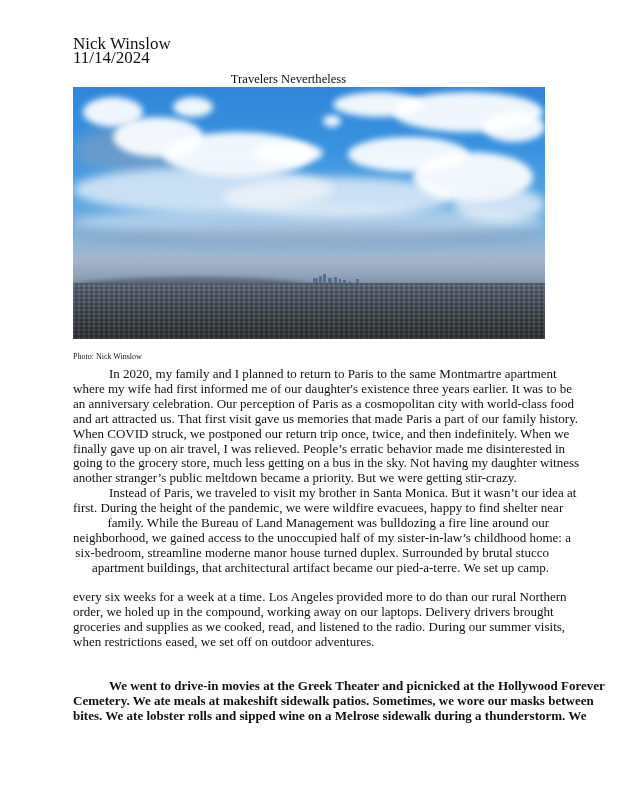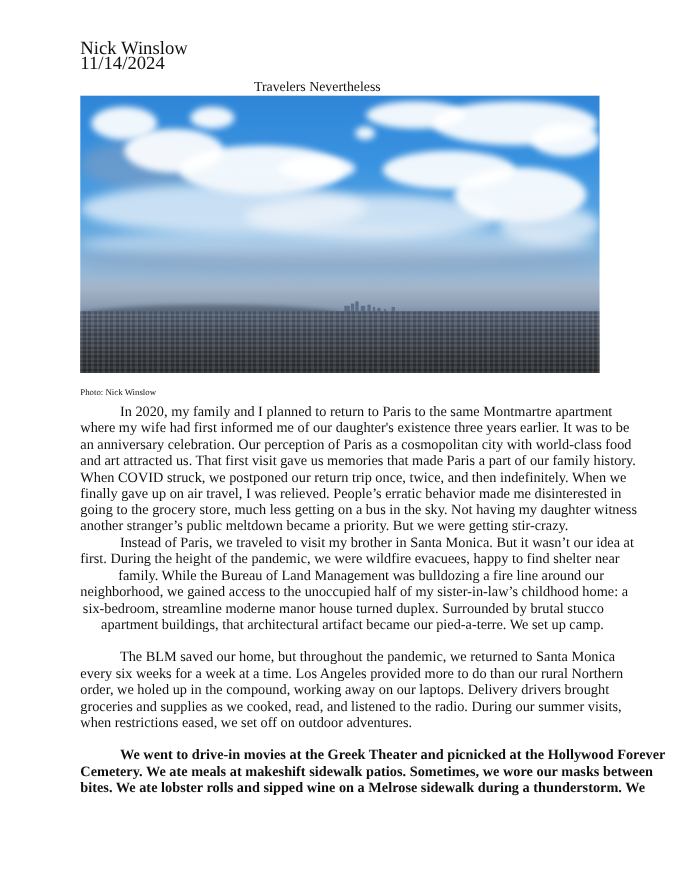--- a/index.html
+++ b/index.html
@@ -93,21 +93,20 @@
   <div class="para" id="p2">
     <span class="line first">Instead of Paris, we traveled to visit my brother in Santa Monica. But it wasn’t our idea at</span>
     <span class="line">first. During the height of the pandemic, we were wildfire evacuees, happy to find shelter near</span>
     <span class="line">family. While the Bureau of Land Management was bulldozing a fire line around our</span>
     <span class="line">neighborhood, we gained access to the unoccupied half of my sister-in-law’s childhood home: a</span>
     <span class="line">six-bedroom, streamline moderne manor house turned duplex. Surrounded by brutal stucco</span>
     <span class="line">apartment buildings, that architectural artifact became our pied-a-terre. We set up camp.</span>
   </div>
 
   <div class="para" id="p3">
-    <span class="line first">The BLM saved our home, but throughout the pandemic, we returned to Santa Monica</span>
     <span class="line">every six weeks for a week at a time. Los Angeles provided more to do than our rural Northern</span>
     <span class="line">order, we holed up in the compound, working away on our laptops. Delivery drivers brought</span>
     <span class="line">groceries and supplies as we cooked, read, and listened to the radio. During our summer visits,</span>
     <span class="line">when restrictions eased, we set off on outdoor adventures.</span>
   </div>
 
   <div class="para" id="p4">
     <span class="line first">We went to drive-in movies at the Greek Theater and picnicked at the Hollywood Forever</span>
     <span class="line">Cemetery. We ate meals at makeshift sidewalk patios. Sometimes, we wore our masks between</span>
     <span class="line">bites. We ate lobster rolls and sipped wine on a Melrose sidewalk during a thunderstorm. We</span>

